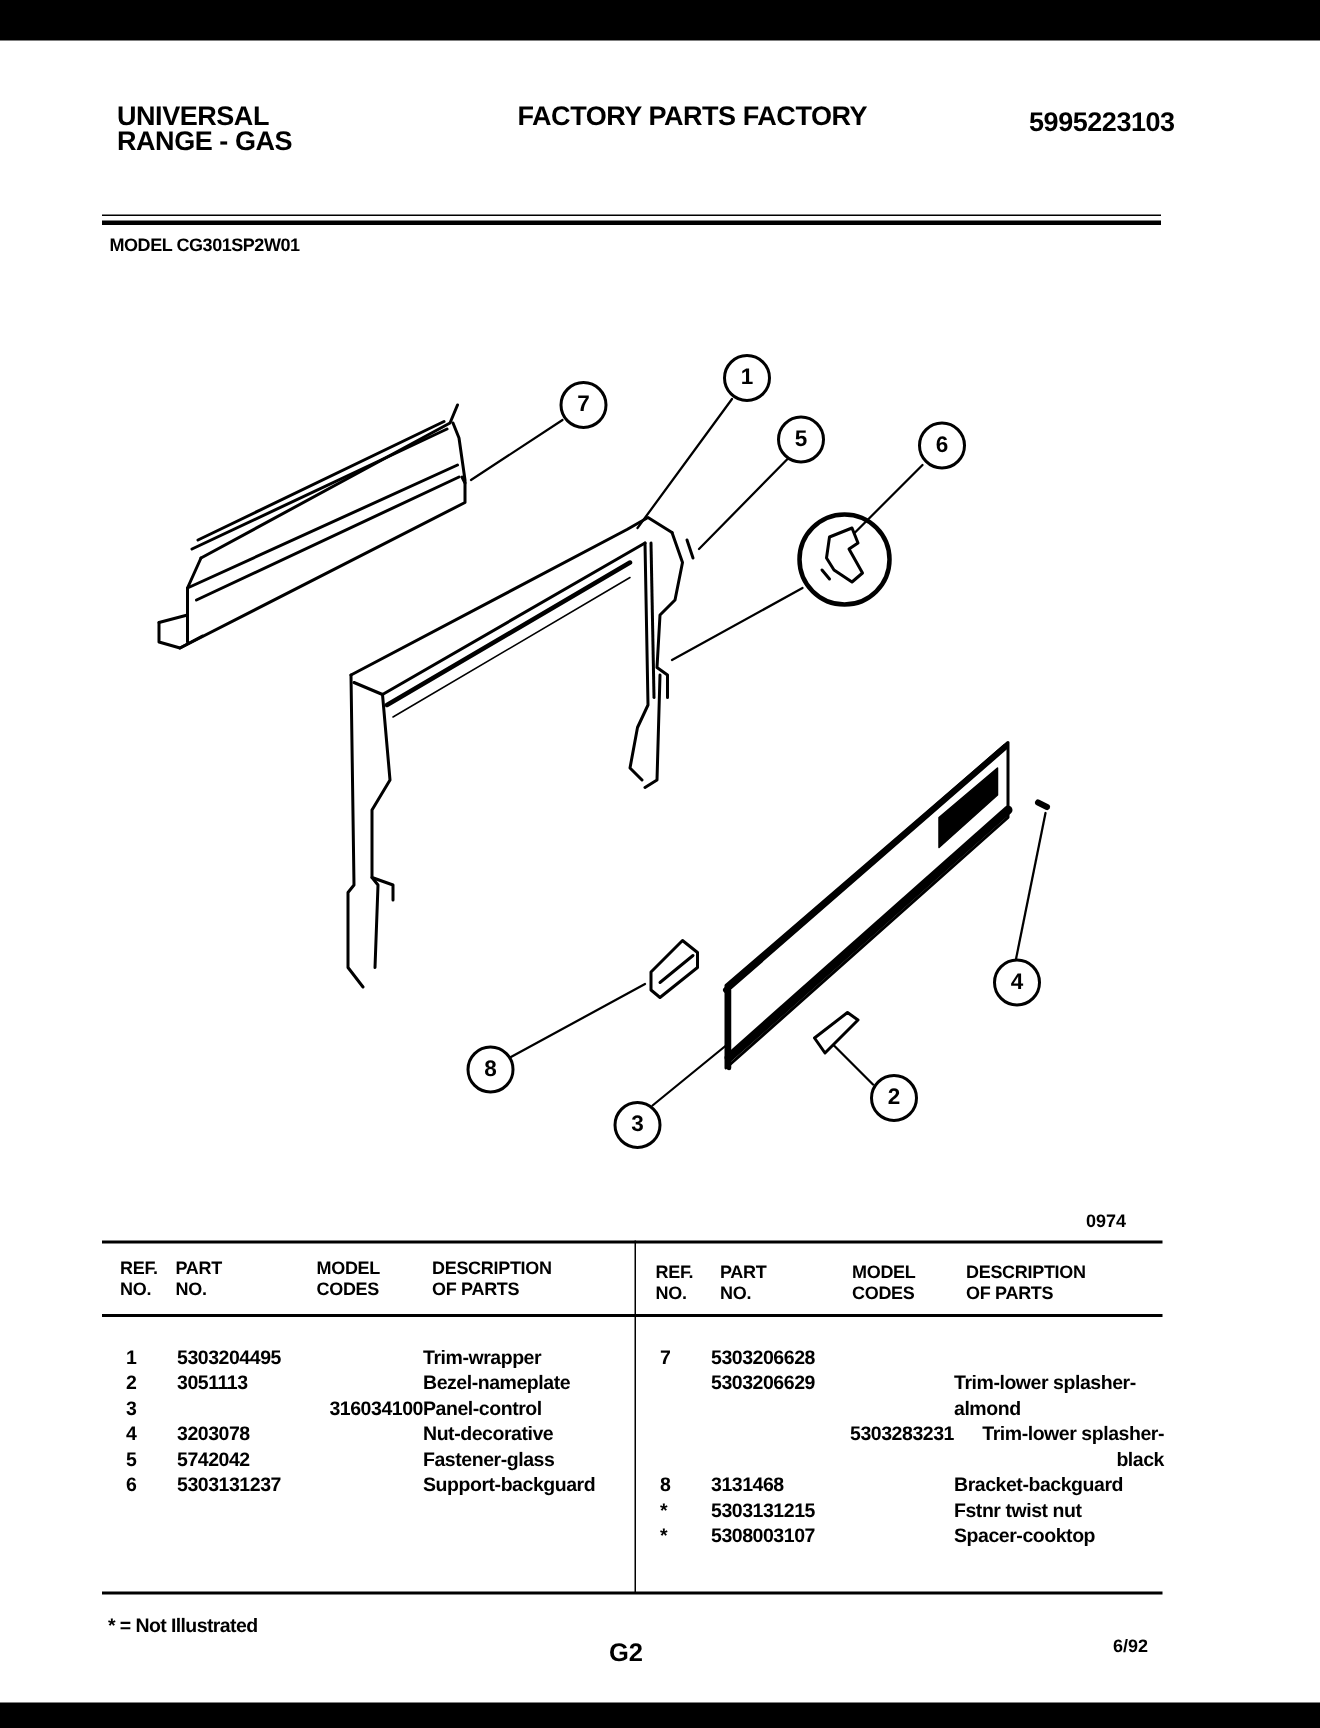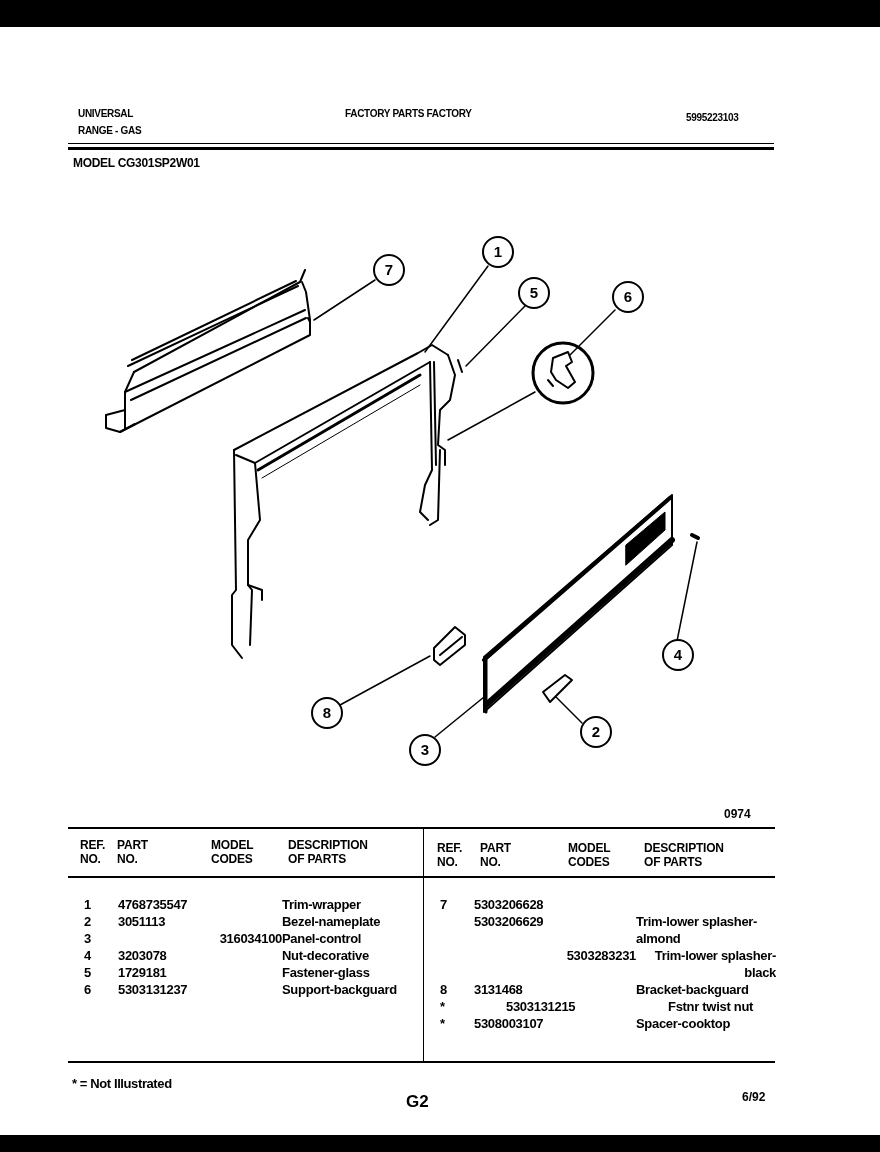--- a/index.html
+++ b/index.html
@@ -5,21 +5,21 @@
     html, body { margin: 0; padding: 0; }
     body {
       width: 880px; height: 1152px; position: relative; overflow: hidden;
       background: #ffffff; color: #000000;
       font-family: "Liberation Sans", "DejaVu Sans", sans-serif;
       font-weight: bold;
     }
     .abs { position: absolute; }
     .scan-top { left: 0; top: 0; width: 880px; height: 27px; background: #000; }
     .scan-bottom { left: 0; top: 1135px; width: 880px; height: 17px; background: #000; }
-    .hdr { font-size: 10px; letter-spacing: -0.3px; line-height: 17px; margin-top: 36px; }
+    .hdr { font-size: 18px; letter-spacing: -0.3px; line-height: 17px; }
     .rule-thick { height: 3px; background: #000; }
     .rule-thin { height: 1px; background: #000; }
     .model { font-size: 12px; letter-spacing: -0.3px; }
     .callout {
       width: 28px; height: 28px; border: 2px solid #000; border-radius: 50%;
       background: #fff; text-align: center; line-height: 28px; font-size: 15px;
       box-sizing: content-box;
     }
     .tbl-head { font-size: 12px; line-height: 14px; letter-spacing: -0.2px; }
     .cell { font-size: 13px; line-height: 17px; letter-spacing: -0.3px; white-space: nowrap; }
@@ -163,41 +163,41 @@
   <div>CODES</div>
 </div>
 <div class="abs tbl-head" style="left:644px; top:841px;">
   <div>DESCRIPTION</div>
   <div>OF PARTS</div>
 </div>
 
 <div class="abs" style="left:84px; top:896px;">
   <div class="cell" style="display:flex;">
     <span style="width:34px;">1</span>
-    <span style="width:164px;">4768735547</span>
+    <span style="width:164px;">5303204495</span>
     <span>Trim-wrapper</span>
   </div>
   <div class="cell" style="display:flex;">
     <span style="width:34px;">2</span>
     <span style="width:164px;">3051113</span>
     <span>Bezel-nameplate</span>
   </div>
   <div class="cell" style="display:flex;">
     <span style="width:34px;">3</span>
     <span style="width:164px;text-align:right;">316034100</span>
     <span>Panel-control</span>
   </div>
   <div class="cell" style="display:flex;">
     <span style="width:34px;">4</span>
     <span style="width:164px;">3203078</span>
     <span>Nut-decorative</span>
   </div>
   <div class="cell" style="display:flex;">
     <span style="width:34px;">5</span>
-    <span style="width:164px;">1729181</span>
+    <span style="width:164px;">5742042</span>
     <span>Fastener-glass</span>
   </div>
   <div class="cell" style="display:flex;">
     <span style="width:34px;">6</span>
     <span style="width:164px;">5303131237</span>
     <span>Support-backguard</span>
   </div>
 </div>
 
 <div class="abs" style="left:440px; top:896px;">
@@ -215,21 +215,21 @@
     <span style="width:162px;">5303283231</span>
     <span class="desc">Trim-lower splasher-black</span>
   </div>
   <div class="cell" style="display:flex;">
     <span style="width:34px;">8</span>
     <span style="width:162px;">3131468</span>
     <span class="desc">Bracket-backguard</span>
   </div>
   <div class="cell" style="display:flex;">
     <span style="width:34px;">*</span>
-    <span style="width:162px;margin-left:32px;">5303131215</span>
+    <span style="width:162px;">5303131215</span>
     <span class="desc">Fstnr twist nut</span>
   </div>
   <div class="cell" style="display:flex;">
     <span style="width:34px;">*</span>
     <span style="width:162px;">5308003107</span>
     <span class="desc">Spacer-cooktop</span>
   </div>
 </div>
 
 <div class="abs" style="left:72px; top:1076px; font-size:13px; letter-spacing:-0.4px;">* = Not Illustrated</div>

